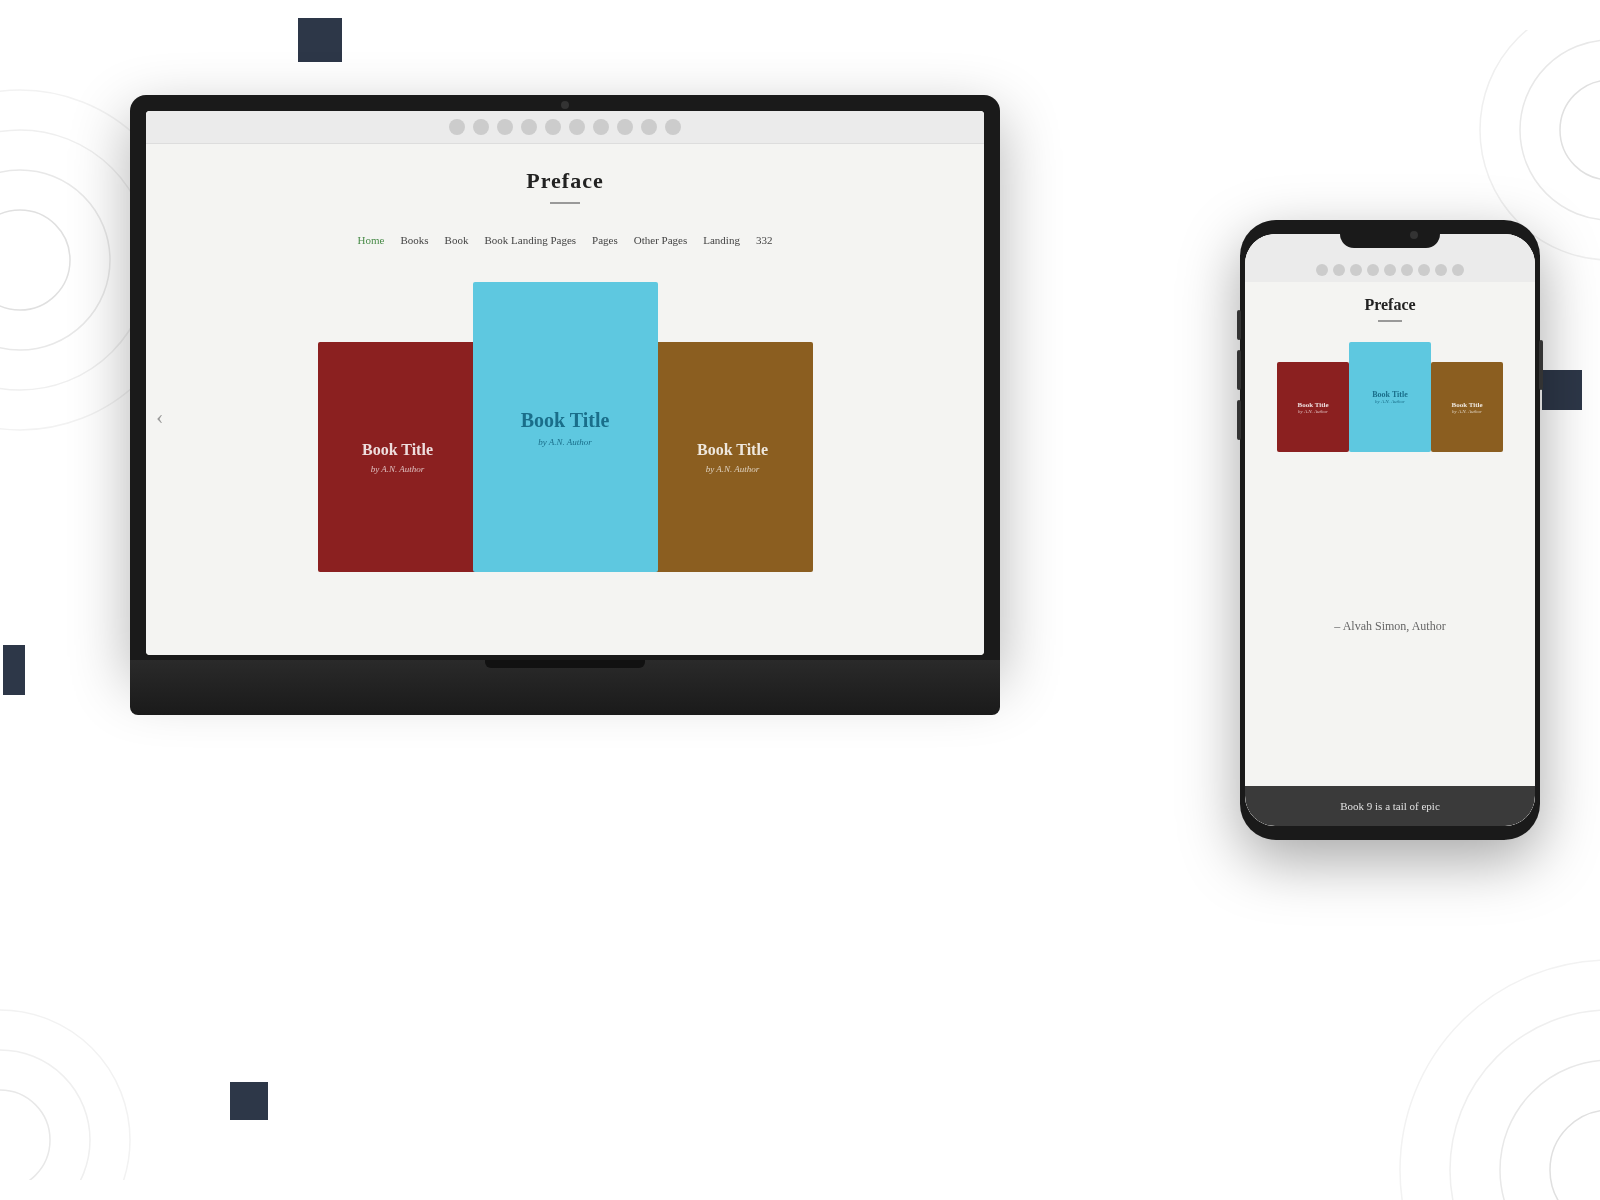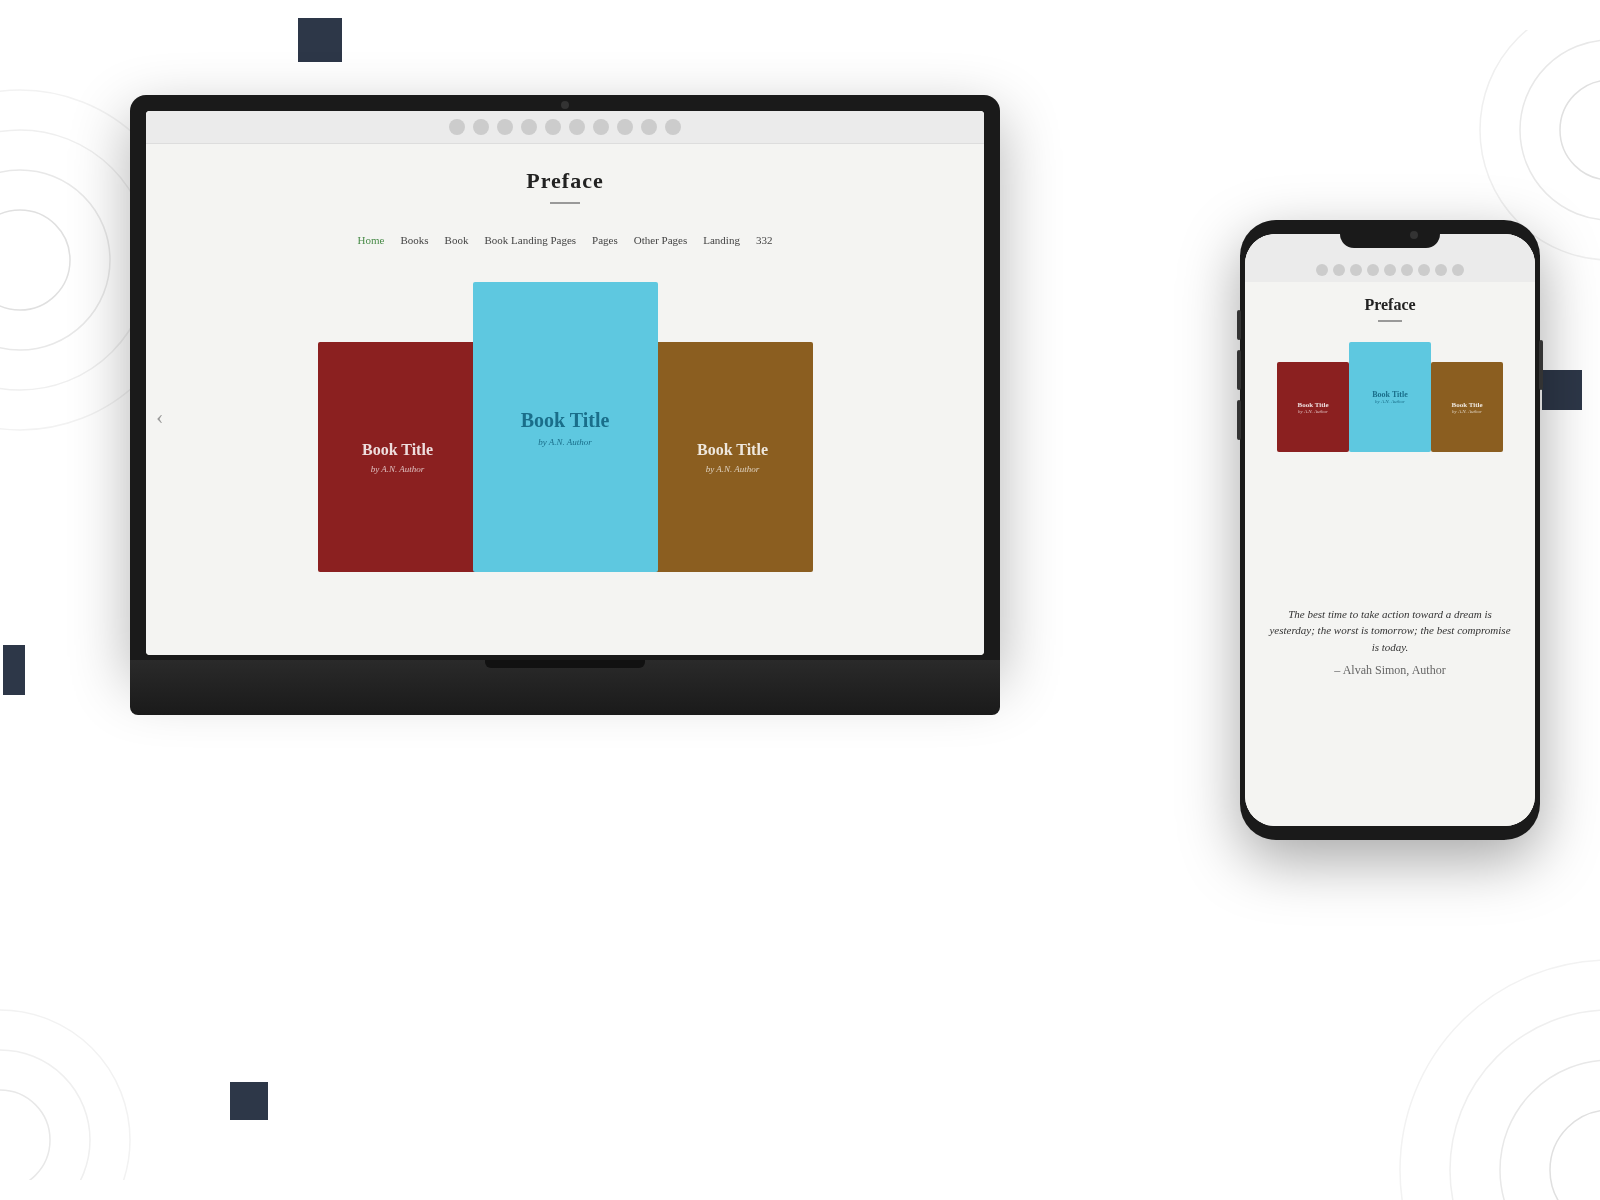--- a/index.html
+++ b/index.html
@@ -594,21 +594,23 @@
             <div class="phone-book-title pc-title">Book Title</div>
             <div class="phone-book-author pc-author">by A.N. Author</div>
           </div>
           <div class="phone-book p-right">
             <div class="phone-book-title">Book Title</div>
             <div class="phone-book-author">by A.N. Author</div>
           </div>
         </div>
 
         <div class="phone-quote-area">
-          <div class="phone-quote-text">The best time to take action toward a dream is yesterday; the worst is tomorrow; the best compromise is today.</div>
           <div class="phone-quote-attr">– Alvah Simon, Author</div>
         </div>
 
+        <div class="phone-footer">
+          <div class="phone-footer-text">Book 9 is a tail of epic</div>
+        </div>
 
       </div>
     </div>
   </div>
 </div>
 
 </body></html>

